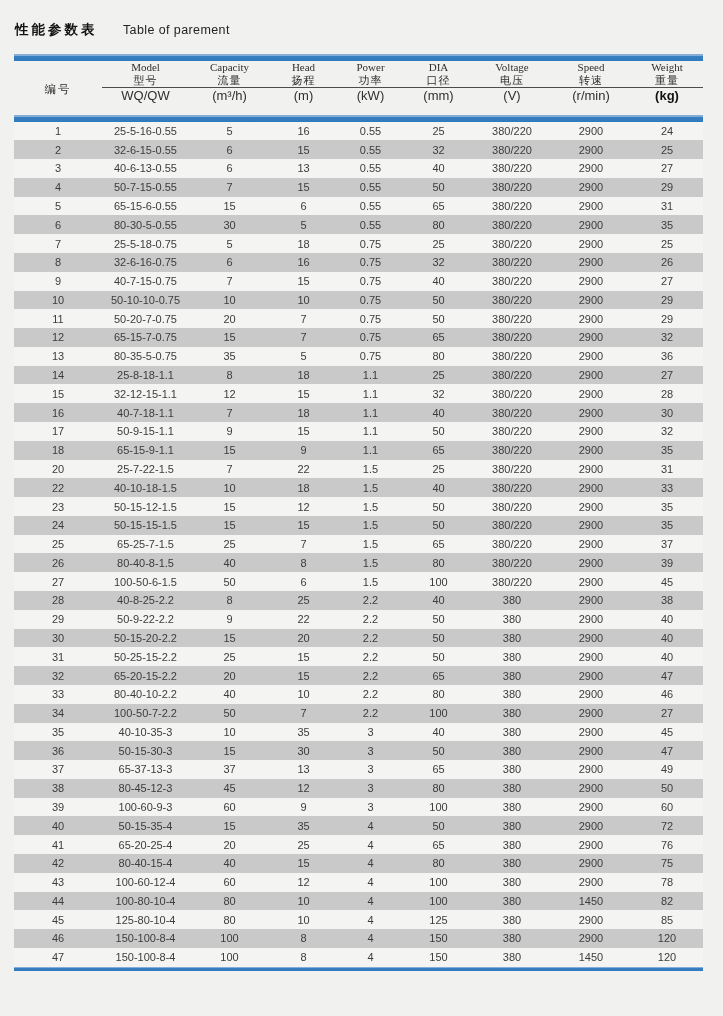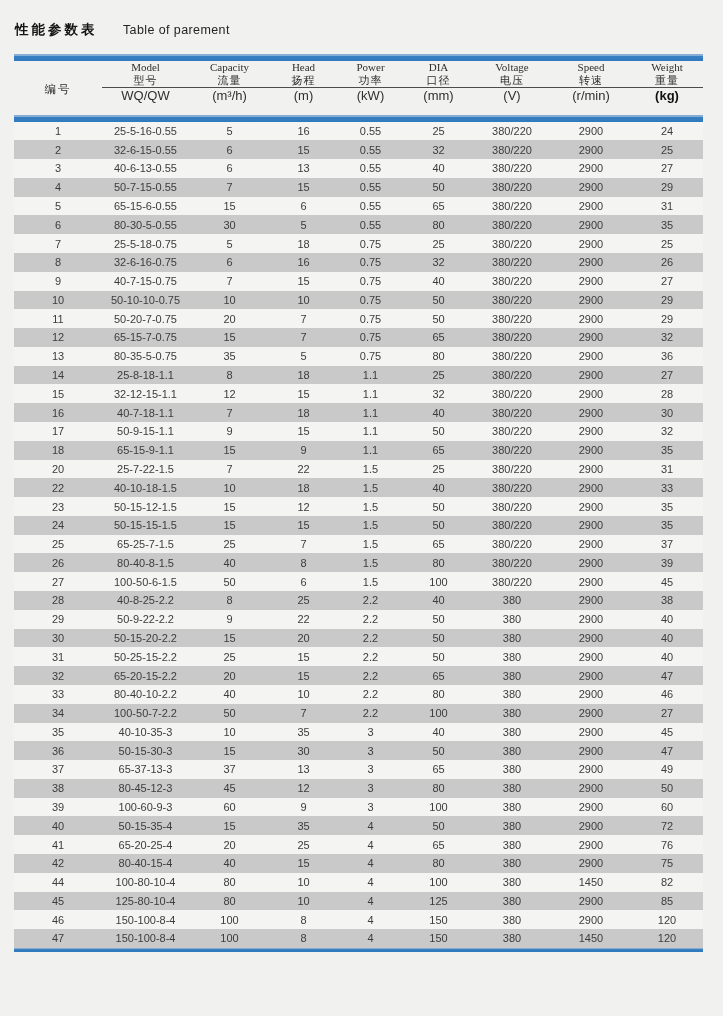--- a/index.html
+++ b/index.html
@@ -604,20 +604,31 @@
             <td>80-40-15-4</td>
             <td>40</td>
             <td>15</td>
             <td>4</td>
             <td>80</td>
             <td>380</td>
             <td>2900</td>
             <td>75</td>
           </tr>
           <tr>
+            <td>43</td>
+            <td>100-60-12-4</td>
+            <td>60</td>
+            <td>12</td>
+            <td>4</td>
+            <td>100</td>
+            <td>380</td>
+            <td>2900</td>
+            <td>78</td>
+          </tr>
+          <tr>
             <td>44</td>
             <td>100-80-10-4</td>
             <td>80</td>
             <td>10</td>
             <td>4</td>
             <td>100</td>
             <td>380</td>
             <td>1450</td>
             <td>82</td>
           </tr>

